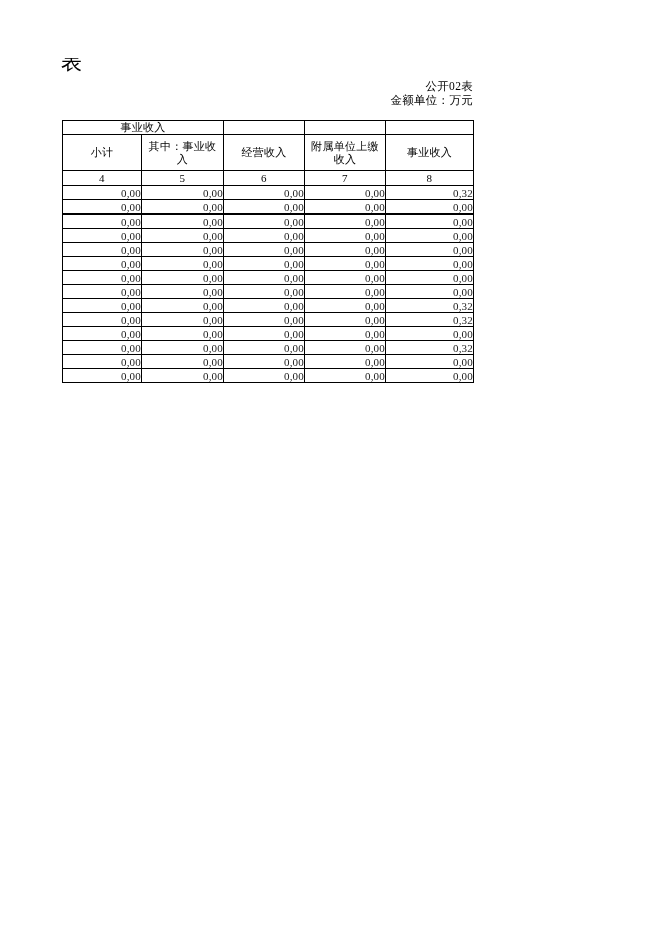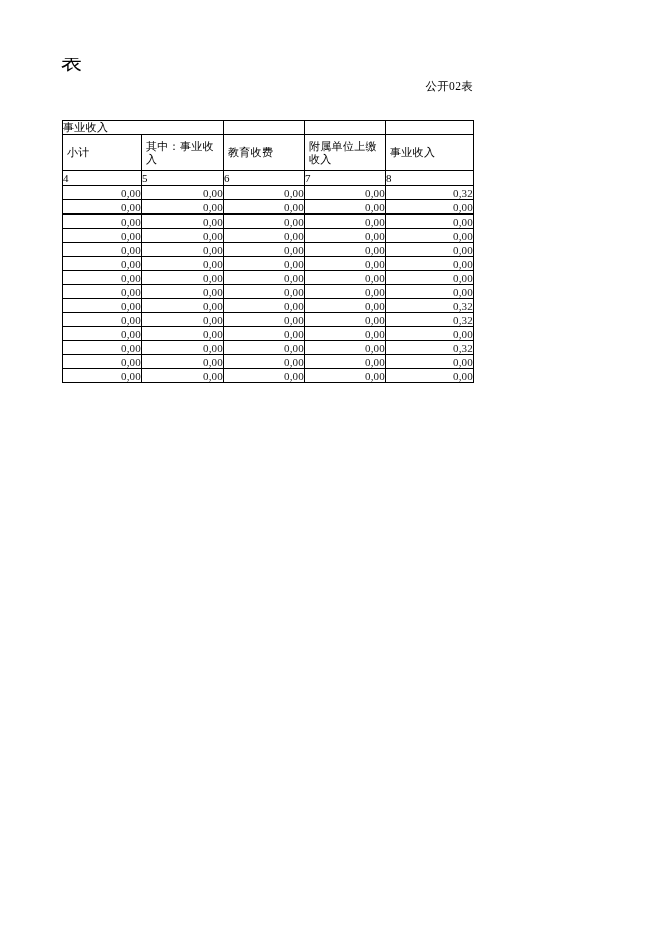--- a/index.html
+++ b/index.html
@@ -76,20 +76,21 @@
   }
 
   .c1 { width: 79px; }
   .c2 { width: 82px; }
   .c3 { width: 81px; }
   .c4 { width: 81px; }
   .c5 { width: 88px; }
 
   td.hdr {
     background: #c8c8c8;
+    text-align: center;
     letter-spacing: 0.3px;
     line-height: 13px;
   }
   tr.group-row td { height: 11px; }
   tr.group-row td.hdr { font-size: 11px; }
   tr.main-row td { height: 35px; }
   tr.num-row td { height: 14px; font-size: 11px; }
 
   td.blank {
     background: #c8c8c8;
@@ -123,20 +124,21 @@
 </style>
 </head>
 <body>
 
 <div class="sheet">
 
   <div class="doc-title"><span>表</span></div>
 
   <div class="meta">
     <div>公开02表</div>
+    <div>金额单位：万元</div>
   </div>
 
   <table class="grid">
     <colgroup>
       <col class="c1">
         <col class="c2">
         <col class="c3">
         <col class="c4">
         <col class="c5">
     </colgroup>
@@ -150,21 +152,21 @@
       </tr>
 
       <tr class="main-row">
         <td class="hdr">
             <span class="hdr-inner">小计</span>
           </td>
         <td class="hdr">
             <span class="hdr-inner">其中：事业收入</span>
           </td>
         <td class="hdr">
-            <span class="hdr-inner">教育收费</span>
+            <span class="hdr-inner">经营收入</span>
           </td>
         <td class="hdr">
             <span class="hdr-inner">附属单位上缴收入</span>
           </td>
         <td class="hdr">
             <span class="hdr-inner">事业收入</span>
           </td>
       </tr>
 
       <tr class="num-row">

